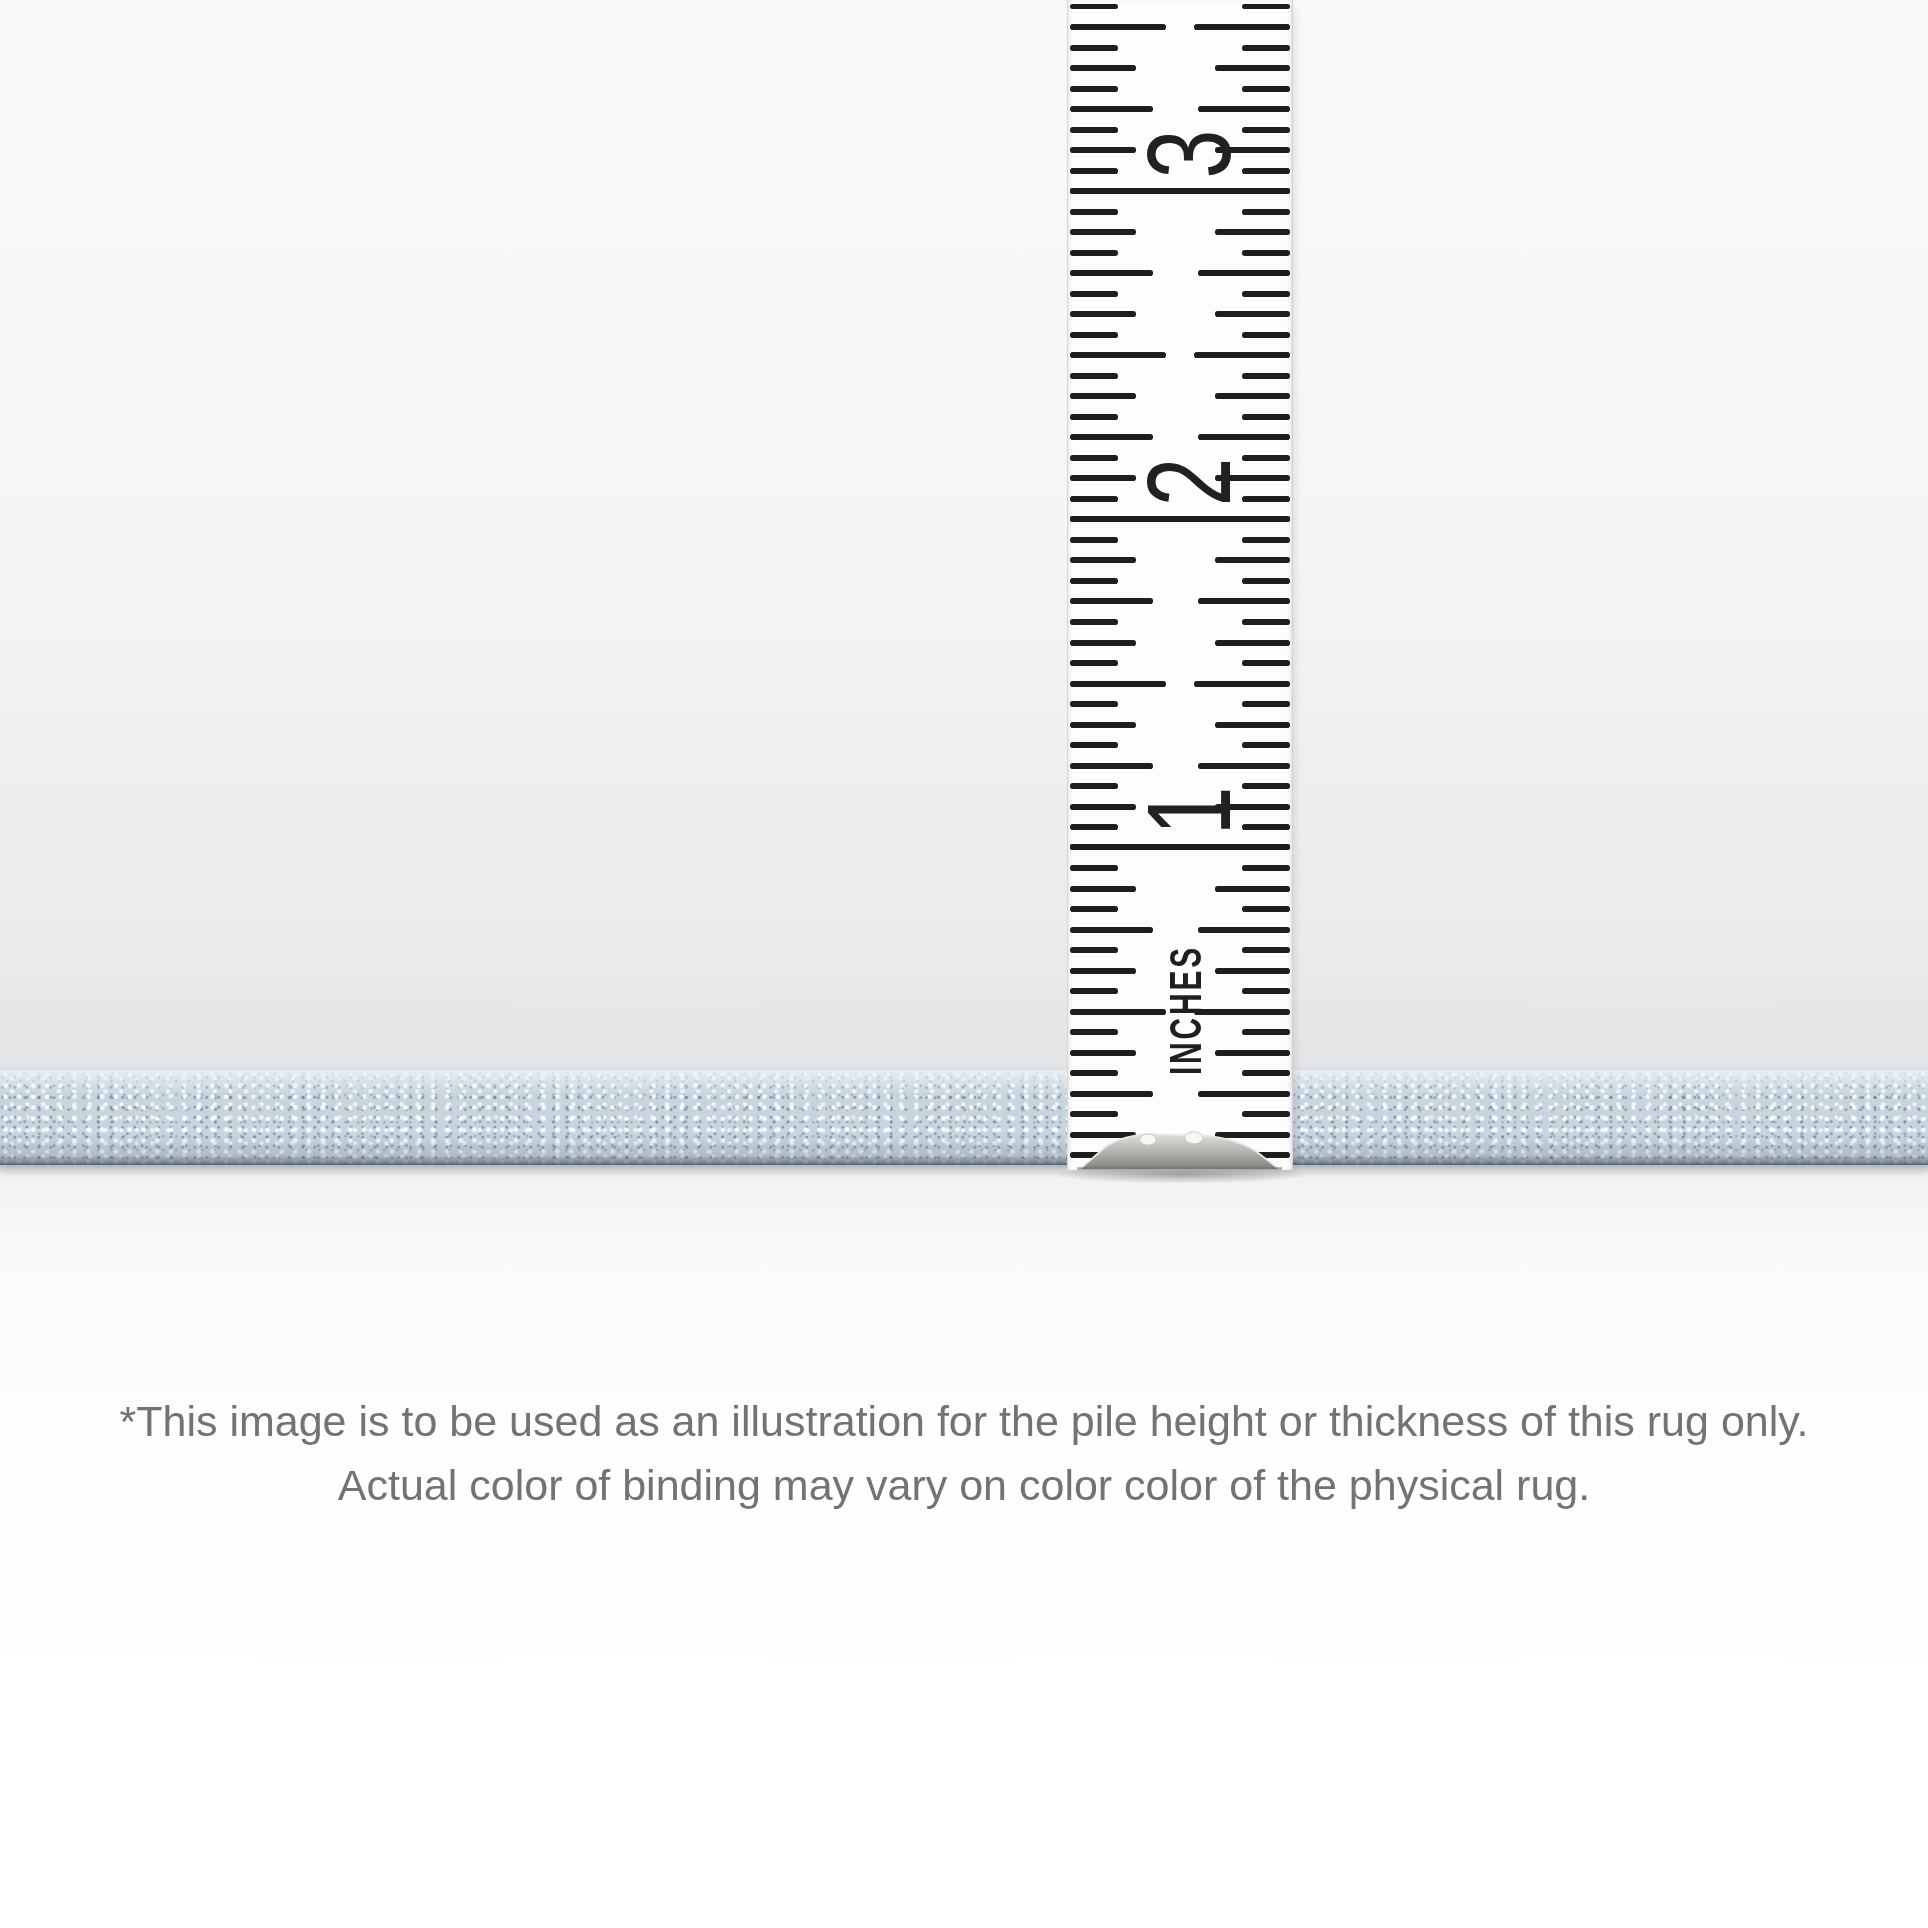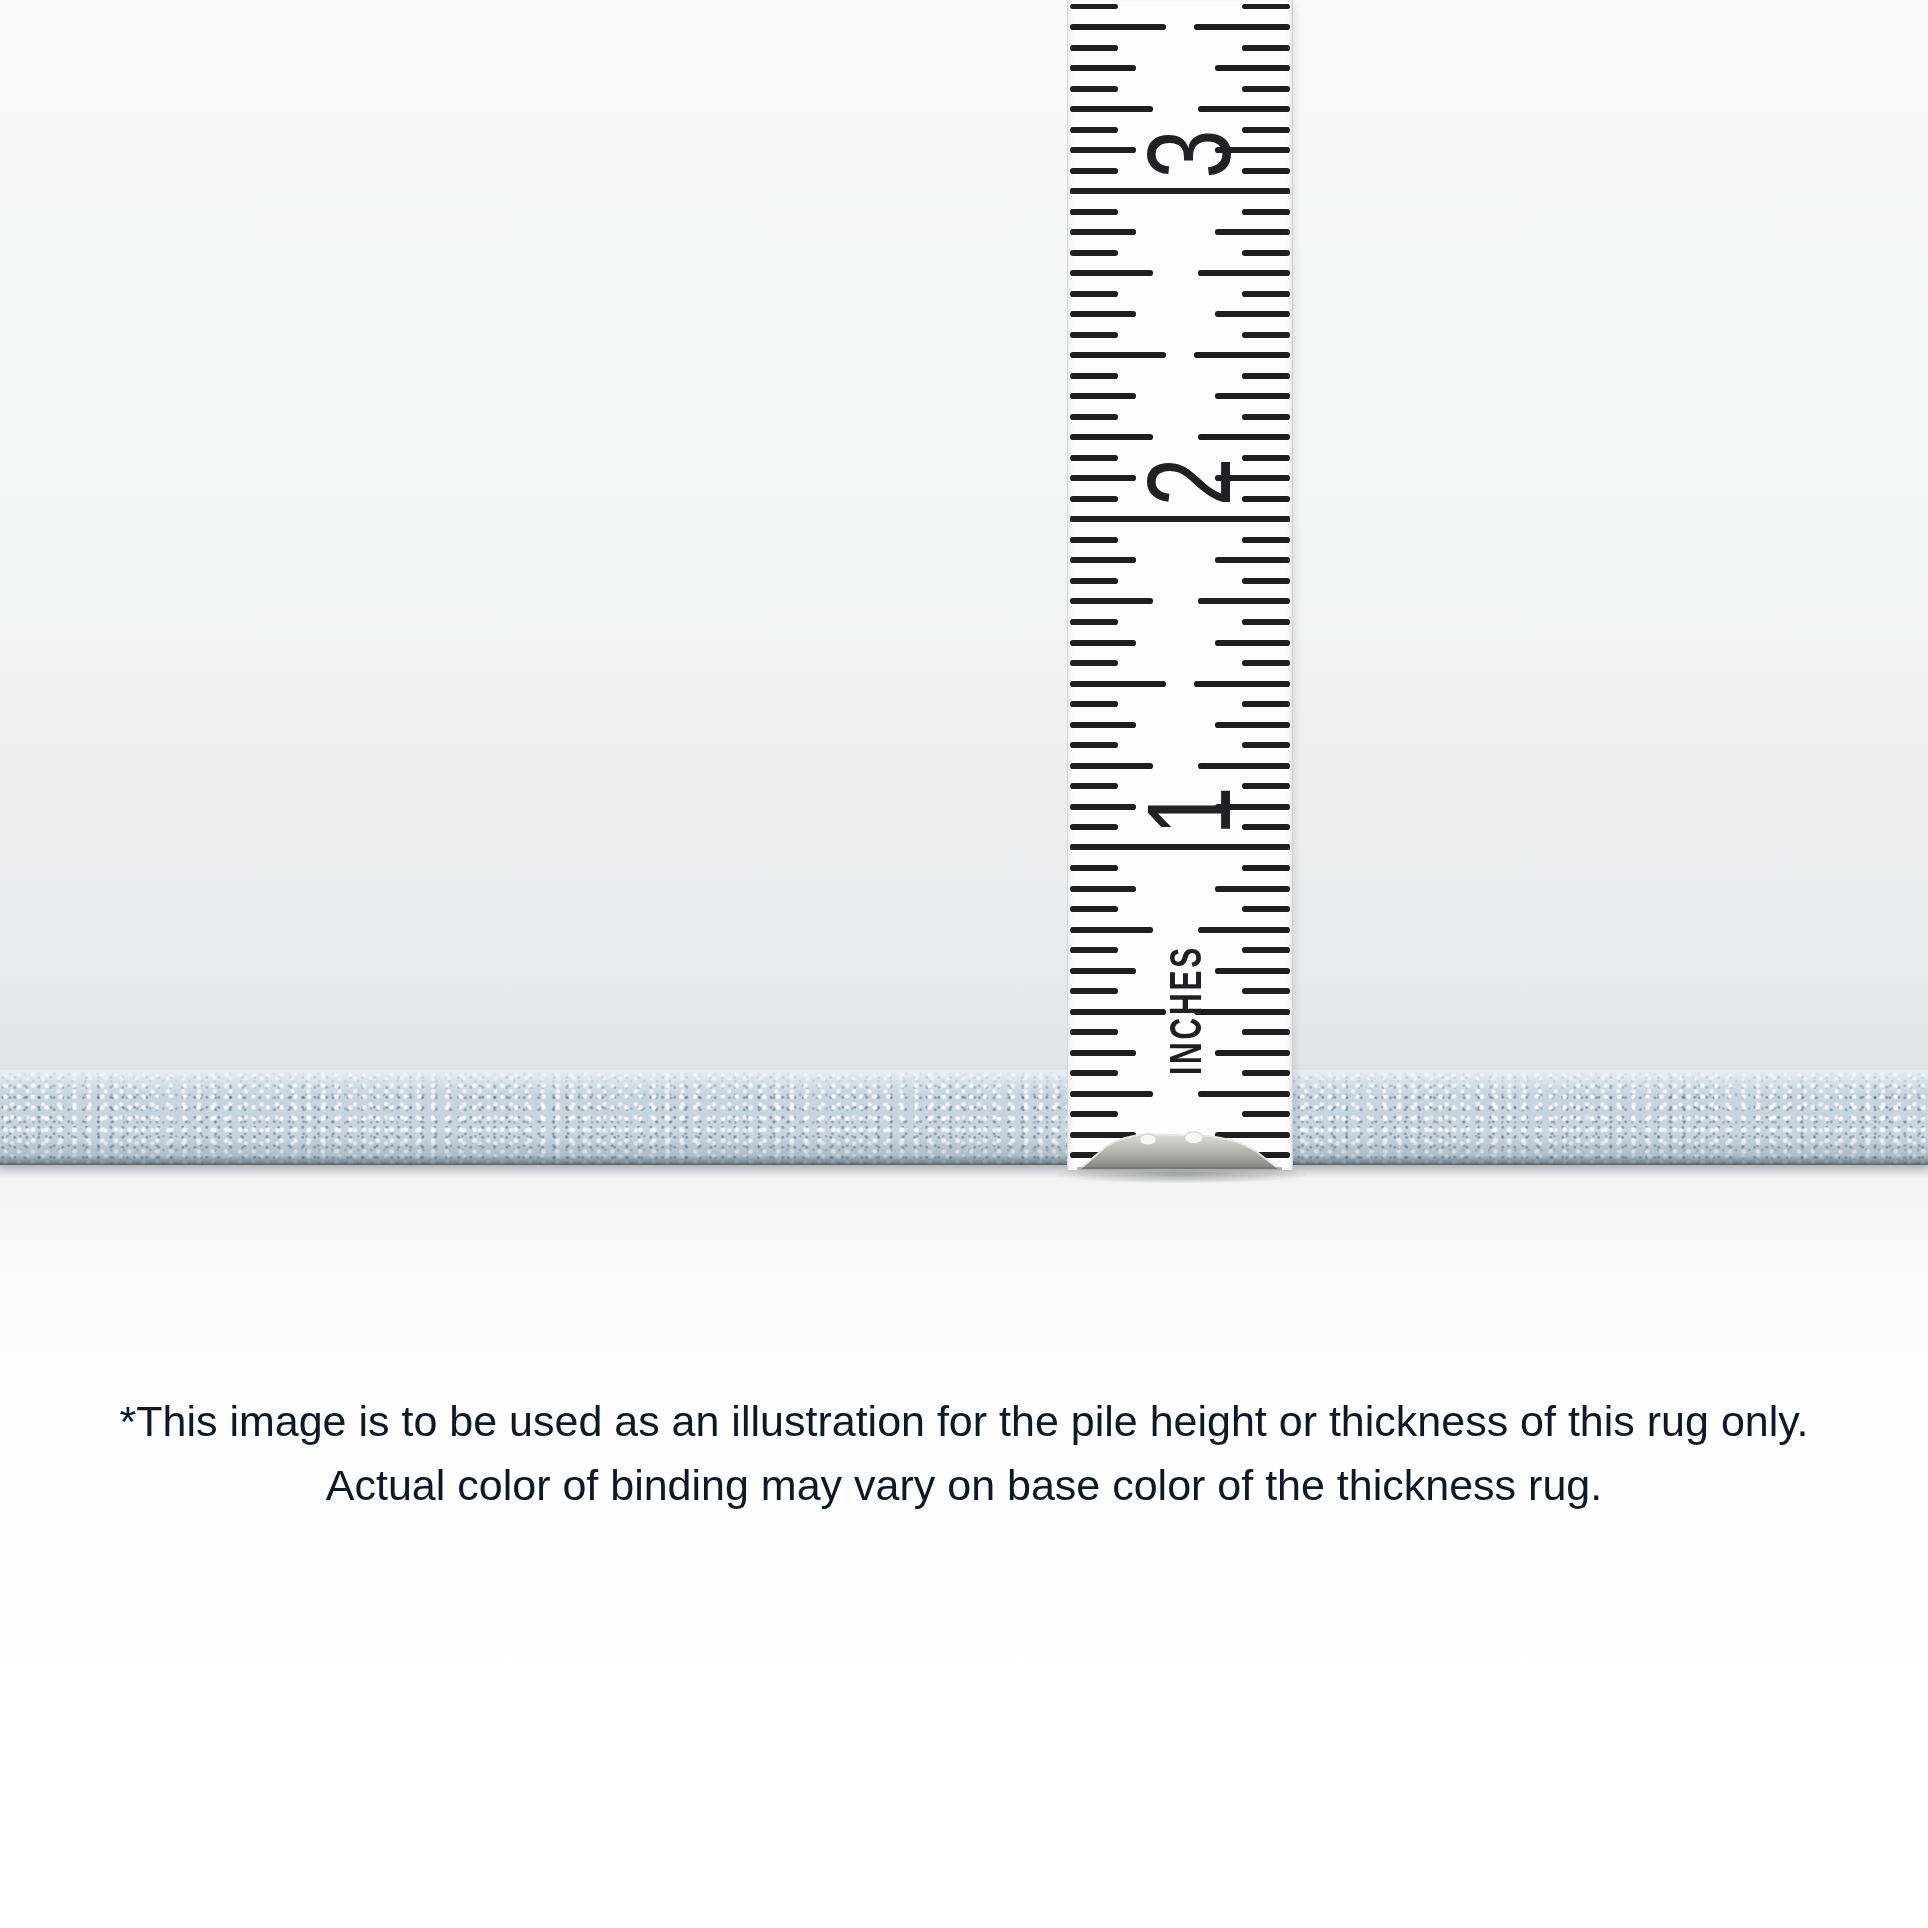--- a/index.html
+++ b/index.html
@@ -58,21 +58,21 @@
     transform:translate(-50%,-50%) scaleX(1.5) rotate(-90deg);
   }
   .metal-tab{position:absolute; left:0; bottom:0; width:226px; height:48px;}
   .tab-shadow{
     position:absolute; left:1058px; top:1166px; width:248px; height:16.5px;
     background:radial-gradient(ellipse at center, rgba(55,58,60,.38) 0%, rgba(55,58,60,.12) 55%, rgba(55,58,60,0) 75%);
   }
   
   .caption{
     position:absolute; left:0; top:1389px; width:100%;
-    text-align:center; color:#0f172a;
+    text-align:center; color:#737373;
   }
   .caption p{
     margin:0; font-size:43px; line-height:64px; font-weight:400;
     letter-spacing:0px;
   }
 </style>
 </head>
 <body>
 
 <div class="scene">
@@ -217,17 +217,17 @@
       </defs>
       <path d="M 12 52 L 42 26 Q 62 14 88 13 L 150 15 Q 184 18 205 32 L 231 52 Z" fill="url(#metalGrad)" stroke="#e8e8e4" stroke-width="2"></path>
       <ellipse cx="87" cy="19" rx="9" ry="6" fill="#f6f6f4" stroke="#c6c6c2" stroke-width="1"></ellipse>
       <ellipse cx="137" cy="17" rx="10" ry="6.5" fill="#f6f6f4" stroke="#c6c6c2" stroke-width="1"></ellipse>
       <rect x="10" y="49" width="223" height="3" fill="#6f6f6b" opacity="0.55"></rect>
     </svg>
   </div>
 
   <div class="caption">
     <p>*This image is to be used as an illustration for the pile height or thickness of this rug only.</p>
-    <p>Actual color of binding may vary on base color of the thickness rug.</p>
+    <p>Actual color of binding may vary on color color of the physical rug.</p>
   </div>
 
 </div>
 
 
 </body></html>

